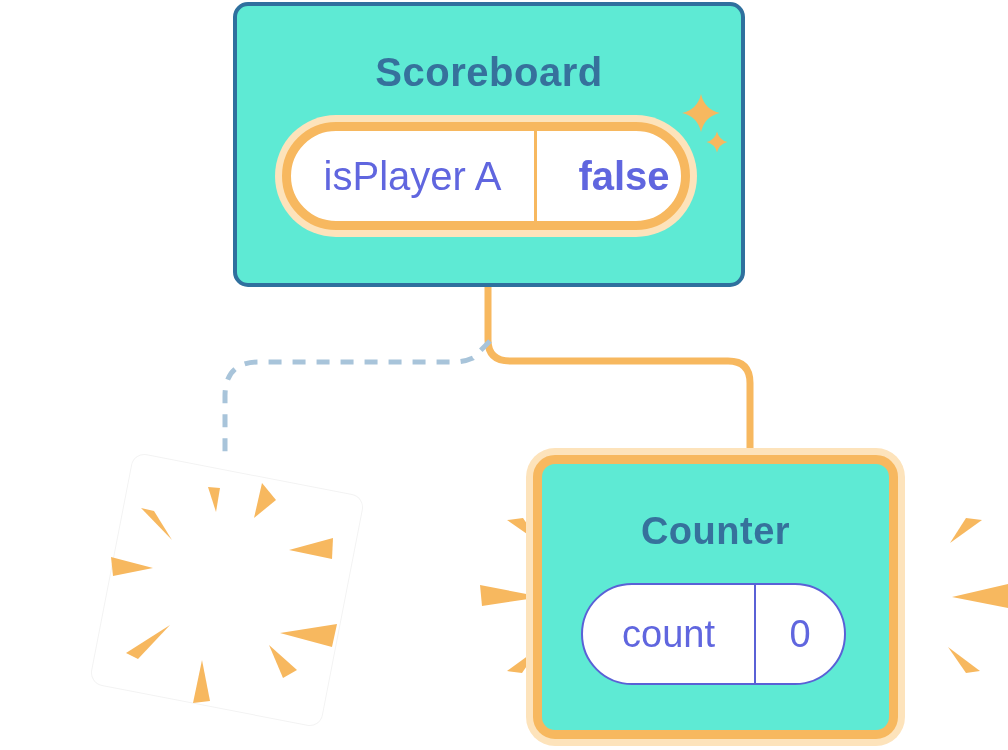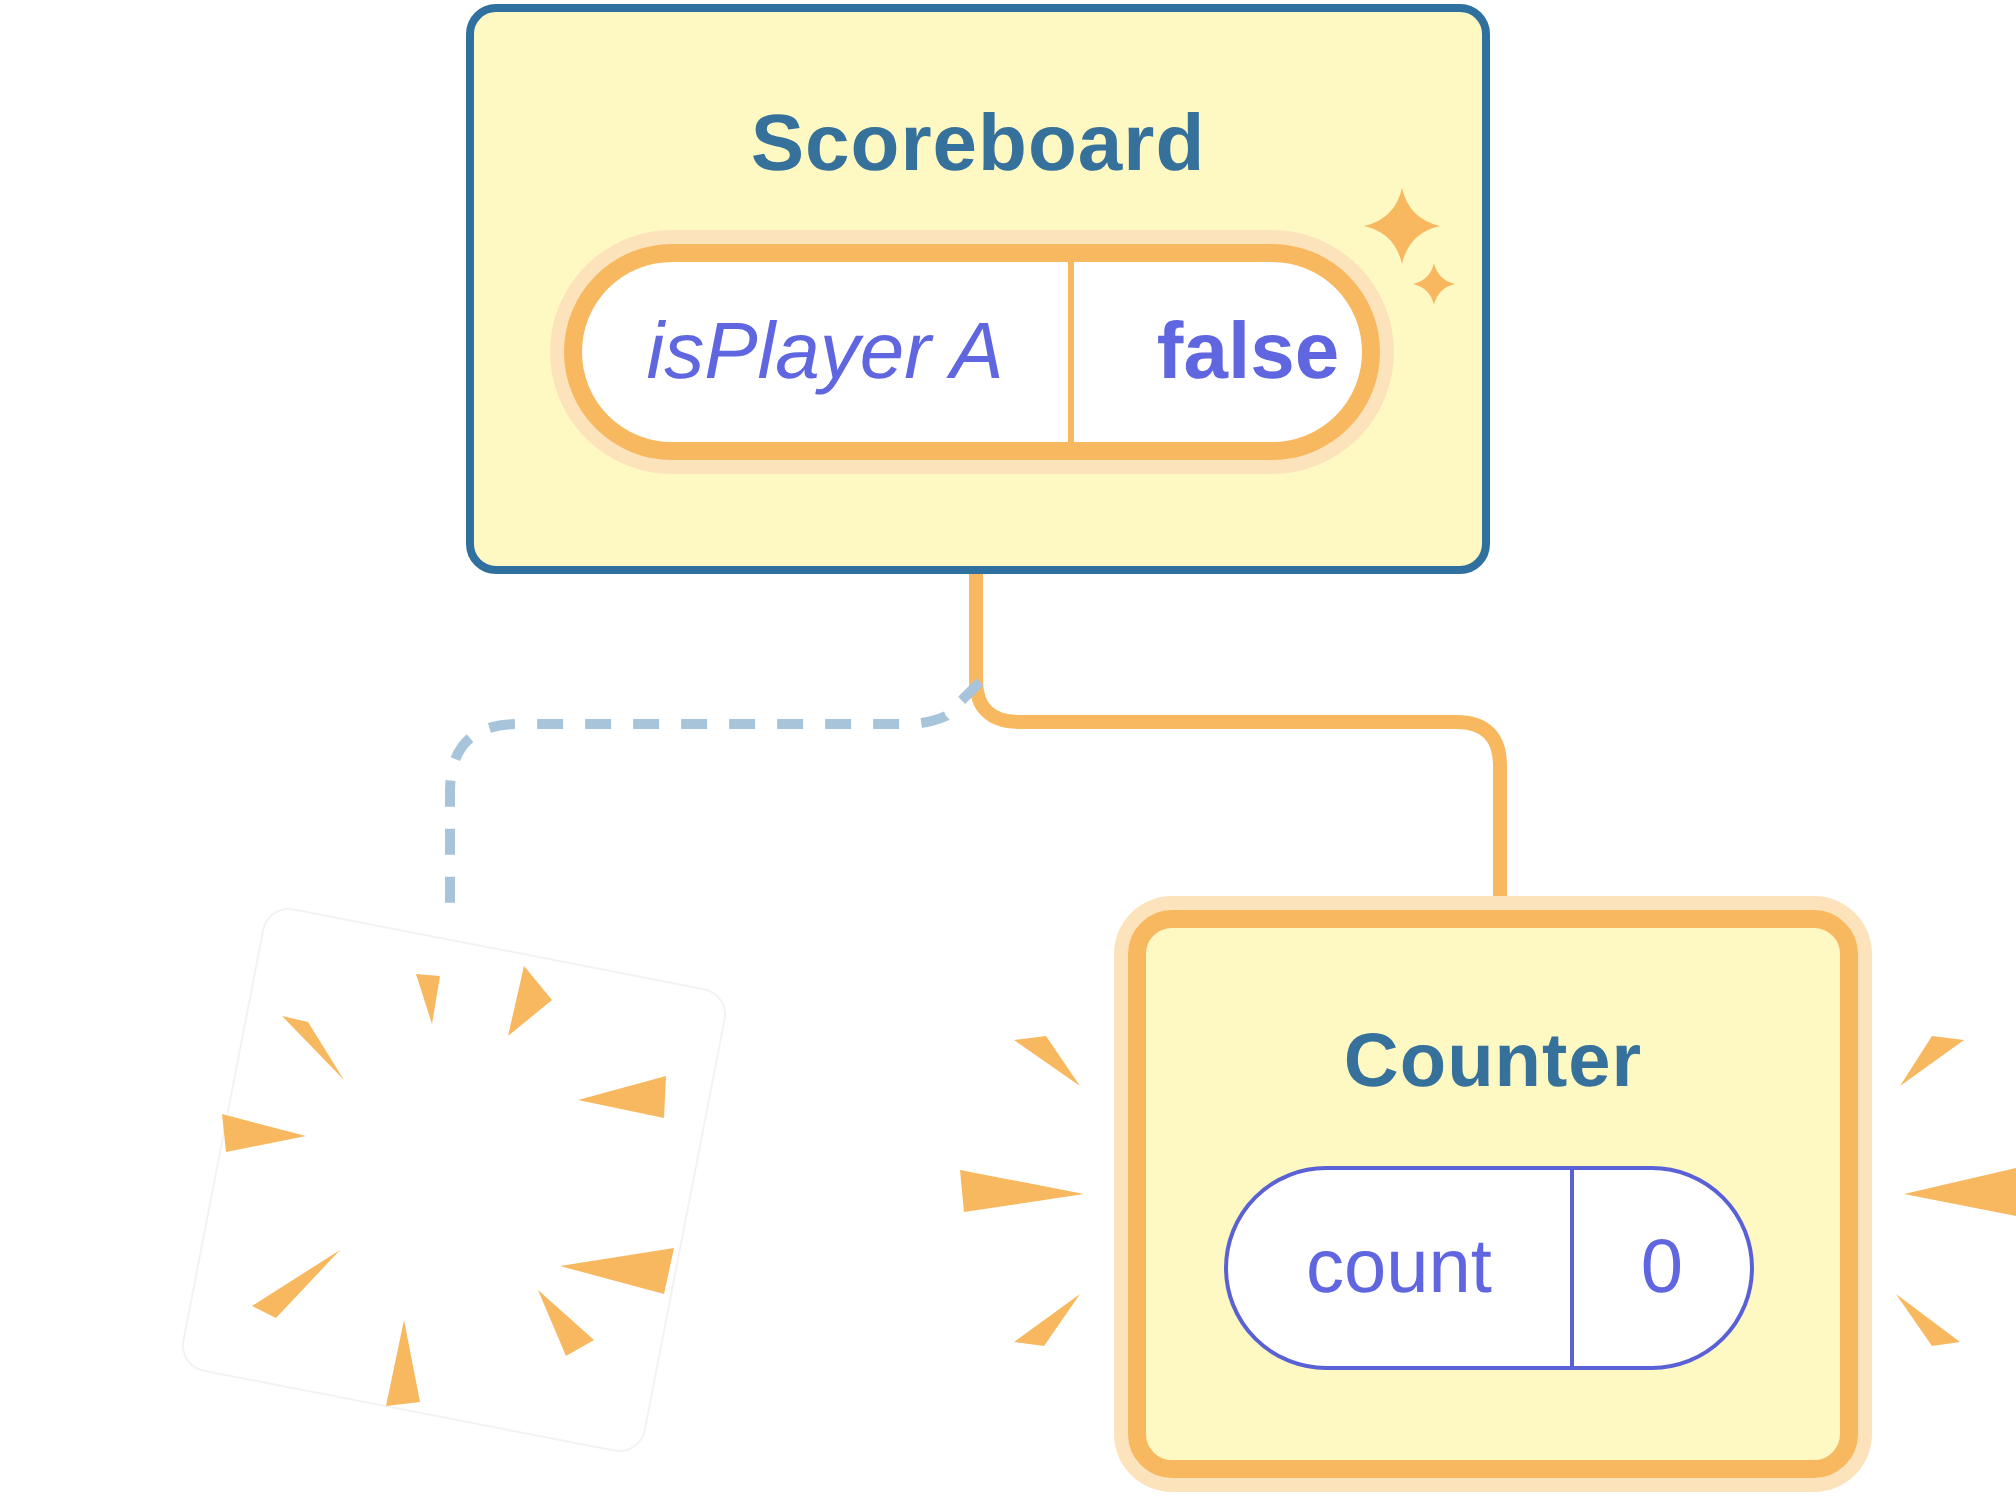--- a/index.html
+++ b/index.html
@@ -4,28 +4,28 @@
 <style>
   html,body{margin:0;padding:0;background:#ffffff;}
   .stage{
     position:relative;width:1008px;height:750px;overflow:hidden;
     font-family:"Liberation Sans",sans-serif;background:#ffffff;
   }
   .stage svg{display:block;}
   #art-layer{position:absolute;left:0;top:0;z-index:1;}
 
   
-  .component-card{position:absolute;box-sizing:border-box;background:#fef9c3;z-index:2;}
+  .component-card{position:absolute;box-sizing:border-box;background:#5eead4;z-index:2;}
 
   .scoreboard-card{
     left:233px;top:2px;width:512px;height:285px;
     border:4px solid #2F709E;border-radius:15px;
   }
   .counter-card{
-    left:564px;top:455px;width:365px;height:284px;
+    left:533px;top:455px;width:365px;height:284px;
     border:9px solid #F7B85F;border-radius:22px;
     box-shadow:0 0 0 7px #FDE3BB;
   }
 
   .card-title{
     position:absolute;left:0;right:0;text-align:center;
     color:#36719C;font-weight:700;line-height:1;
   }
   .scoreboard-card .card-title{top:46px;font-size:40px;letter-spacing:0.5px;}
   .counter-card .card-title{top:48px;font-size:38px;letter-spacing:0.5px;}
@@ -41,21 +41,21 @@
   }
   .counter-card .state-pill{
     left:39px;top:119px;width:265px;height:102px;
     border:2px solid #5A61D6;
     justify-content:flex-end;
   }
   .pill-cell{
     display:flex;align-items:center;justify-content:center;
     color:#6066DF;line-height:1;
   }
-  .scoreboard-card .pill-name {flex:0 0 243px;font-size:40px;font-style:italic;}
+  .scoreboard-card .pill-name {flex:0 0 243px;font-size:40px;}
   .scoreboard-card .pill-value{flex:1;font-size:40px;font-weight:700;border-left:3px solid #F7B85F;padding-left:30px;}
   .counter-card .pill-name {flex:0 0 171px;font-size:38px;}
   .counter-card .pill-value{flex:1;font-size:38px;border-left:2px solid #5A61D6;}
 
   .sparkles{position:absolute;left:423px;top:82px;width:80px;height:70px;}
 </style>
 </head>
 <body>
 
 <div class="stage">

